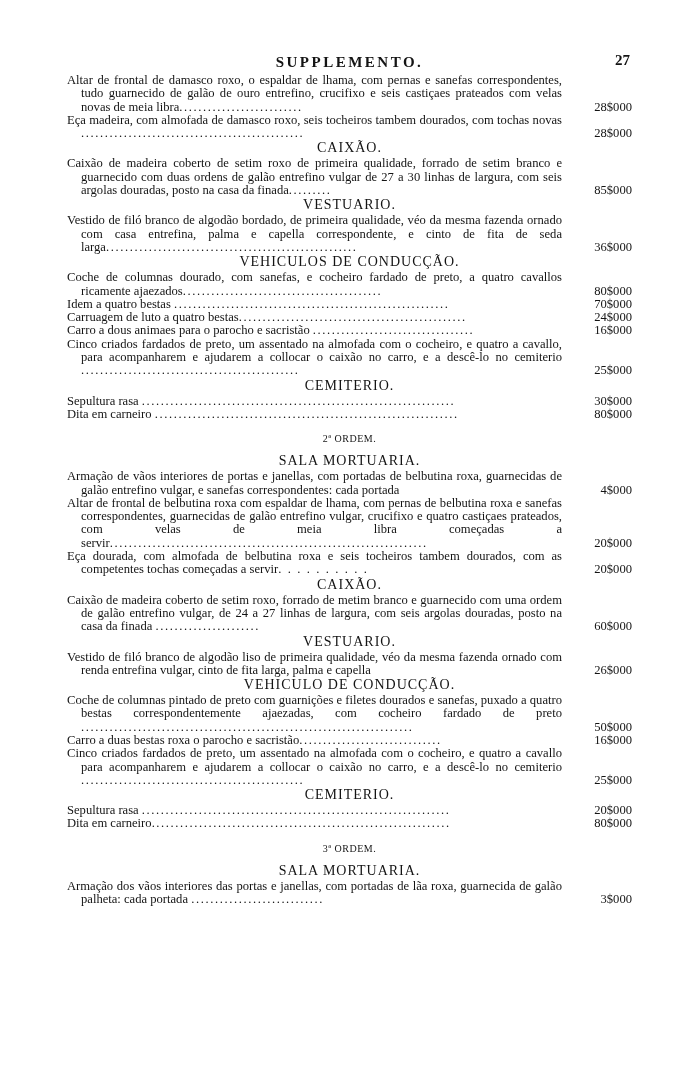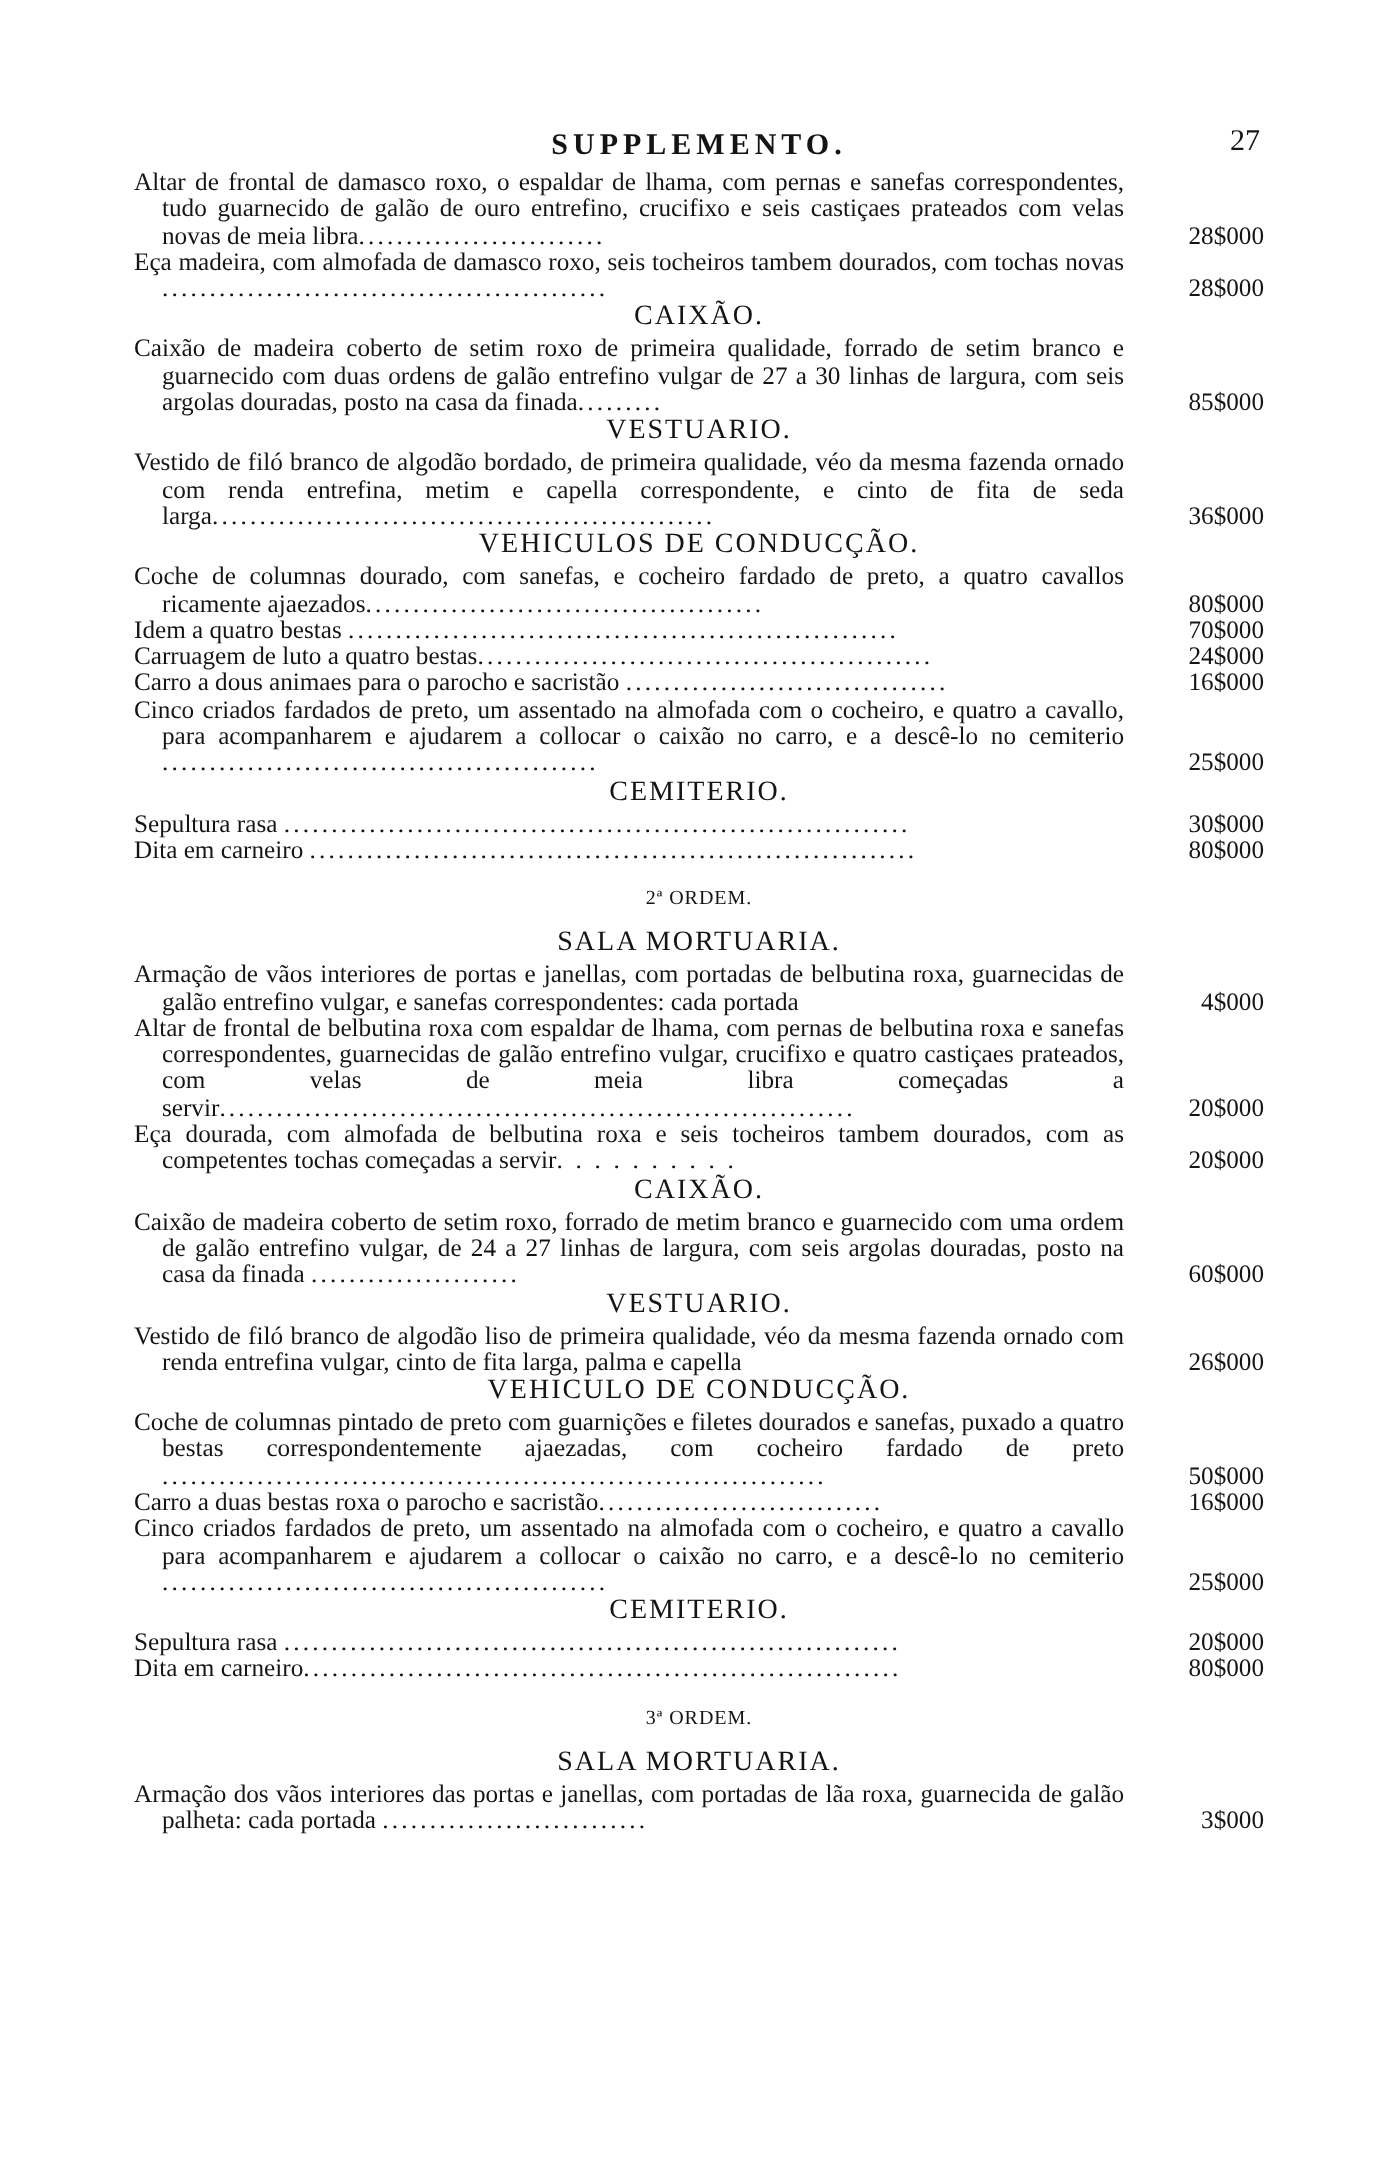--- a/index.html
+++ b/index.html
@@ -2,27 +2,27 @@
 <html><head>
 <meta charset="utf-8">
 <style>
   html, body { margin: 0; padding: 0; background: #ffffff; }
   body {
     width: 693px; height: 1092px; position: relative; overflow: hidden;
     font-family: "Liberation Serif", "DejaVu Serif", serif;
     color: #141414;
   }
   .page { position: absolute; left: 67px; top: 52px; width: 565px; }
-  .running-head { position: relative; height: 22px; margin-top: 11px; }
+  .running-head { position: relative; height: 22px; }
   .running-title {
     position: absolute; left: 0; right: 0; text-align: center;
     font-size: 15px; font-weight: bold; letter-spacing: 2.5px; top: 2px;
   }
   .page-number {
-    position: absolute; right: 2px; top: 0; font-size: 15px; font-weight: normal;
+    position: absolute; right: 2px; top: 0; font-size: 15px; font-weight: bold;
   }
   .section-head {
     text-align: center; font-size: 14px; letter-spacing: 1px;
     text-transform: uppercase; margin: 2px 0 3px 0; line-height: 12px;
   }
   .order-head {
     text-align: center; font-size: 10px; margin: 10px 0 8px 0; line-height: 16px;
     letter-spacing: 0.5px;
   }
   .entry {
@@ -58,21 +58,21 @@
     </div>
 
     <div class="section-head">CAIXÃO.</div>
     <div class="entry">
       <span class="text"><span>Caixão de madeira coberto de setim roxo de primeira qualidade, forrado de setim branco e guarnecido com duas ordens de galão entrefino vulgar de 27 a 30 linhas de largura, com seis argolas douradas, posto na casa da finada</span><span class="leader">.........</span></span>
       <span class="price">85$000</span>
     </div>
 
     <div class="section-head">VESTUARIO.</div>
     <div class="entry">
-      <span class="text"><span>Vestido de filó branco de algodão bordado, de primeira qualidade, véo da mesma fazenda ornado com renda entrefina, metim e capella correspondente, e cinto de fita de seda larga</span><span class="leader">.....................................................</span></span>
+      <span class="text"><span>Vestido de filó branco de algodão bordado, de primeira qualidade, véo da mesma fazenda ornado com casa entrefina, palma e capella correspondente, e cinto de fita de seda larga</span><span class="leader">.....................................................</span></span>
       <span class="price">36$000</span>
     </div>
 
     <div class="section-head">VEHICULOS DE CONDUCÇÃO.</div>
     <div class="entry">
       <span class="text"><span>Coche de columnas dourado, com sanefas, e cocheiro fardado de preto, a quatro cavallos ricamente ajaezados</span><span class="leader">..........................................</span></span>
       <span class="price">80$000</span>
     </div>
     <div class="entry">
       <span class="text"><span>Idem a quatro bestas</span> <span class="leader">..........................................................</span></span>

